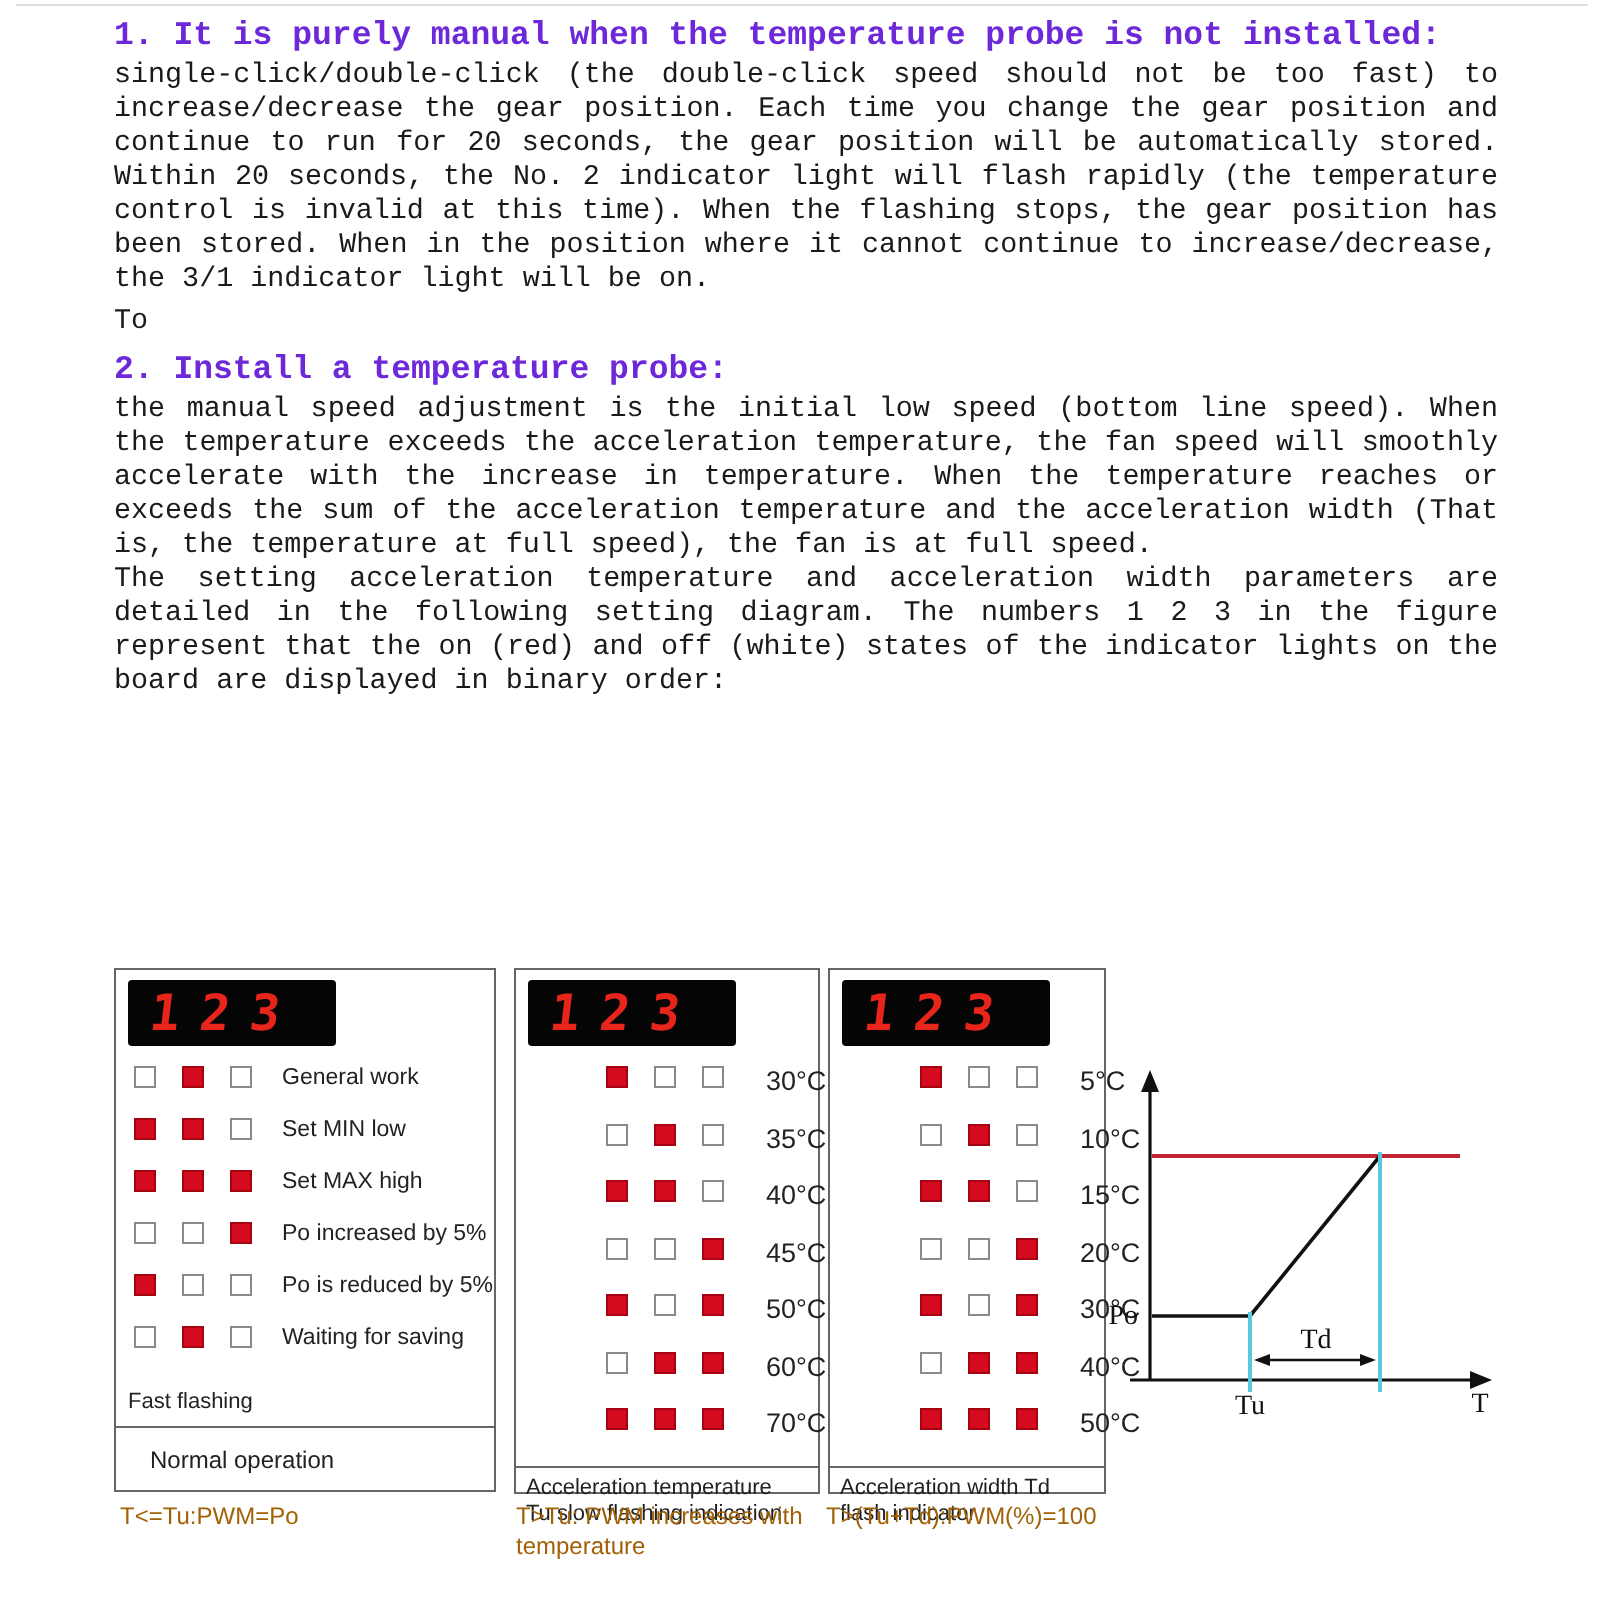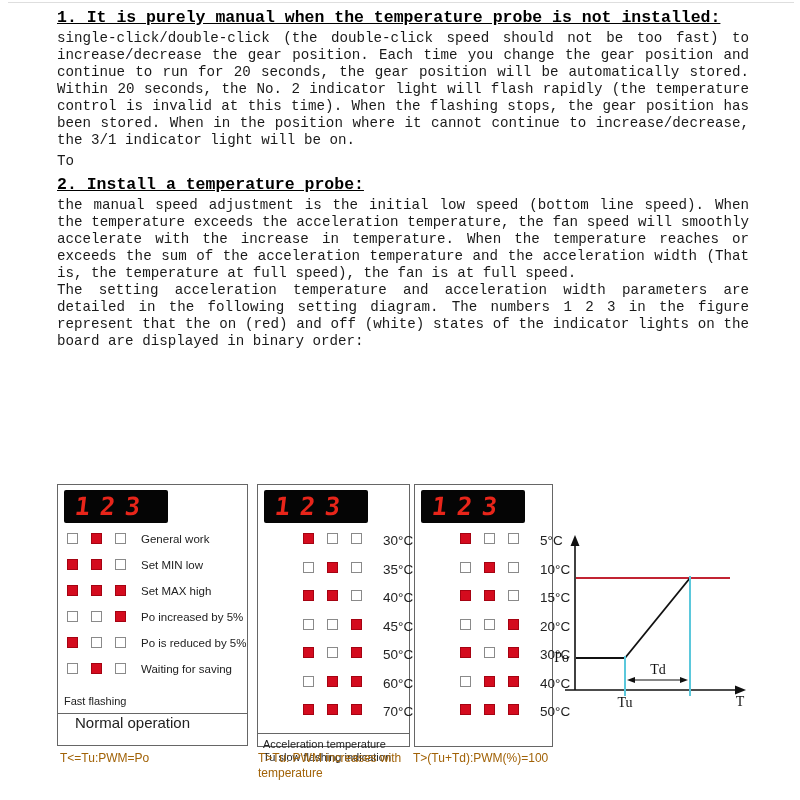--- a/index.html
+++ b/index.html
@@ -3,21 +3,21 @@
 <meta charset="utf-8">
 <style>
   html,body { margin:0; padding:0; background:#ffffff; }
   .page { position:relative; width:800px; height:800px; background:#fff; overflow:hidden;
           font-family:"Liberation Sans", sans-serif; color:#111; }
   .top-rule { position:absolute; left:8px; top:2px; width:786px; height:1px; background:#dedede; }
 
   
   .doc-text { position:absolute; left:57px; top:6px; width:692px;
               font-family:"Liberation Mono", monospace; }
-  .doc-heading { font-size:16.5px; font-weight:bold; margin:2px 0 3px 0; color:#000000;text-decoration:underline; }
+  .doc-heading { font-size:16.5px; font-weight:bold; margin:2px 0 3px 0; color:#6d28d9; }
   .doc-para { font-size:14.2px; line-height:17px; margin:0; text-align:justify; color:#1a1a1a; }
   .doc-line { font-size:14.2px; line-height:24.2px; margin:0; color:#1a1a1a; }
 
   
   .panels { position:absolute; left:57px; top:484px; }
   .panel { position:absolute; top:0; border:1px solid #666; background:#fff;
            display:flex; flex-direction:column; box-sizing:border-box; }
   .panel-1 { left:0;   width:191px; height:262px; }
   .panel-2 { left:200px; width:153px; height:263px; }
   .panel-3 { left:357px; width:139px; height:263px; }
@@ -34,22 +34,22 @@
   .panel-2 .ind-row, .panel-3 .ind-row { margin-bottom:13.5px;padding-left:36px; }
   .sq { width:11px; height:11px; margin-right:13px; box-sizing:border-box; flex:0 0 auto; }
   .sq.off { background:#ffffff; border:1px solid #8a8a8a; }
   .sq.on  { background:#d40b1e; border:1px solid #a50312; }
   .row-label { font-size:11.5px; color:#222; margin-left:2px; white-space:nowrap; }
   .panel-2 .row-label, .panel-3 .row-label { font-size:13.5px; margin-left:8px; }
 
   .note { position:absolute; left:6px; bottom:6px; font-size:11px; color:#222; }
 
   .panel-footer { border-top:1px solid #666; box-sizing:border-box; }
-  .footer-lg { height:32px; display:flex; flex-direction:column; 
-               padding-left:17px; font-size:15px; color:#222; }
+  .footer-lg { height:32px; display:flex; flex-direction:column; justify-content:center;
+               padding-left:17px; font-size:12px; color:#222; }
   .footer-sm { min-height:36px; padding:4px 5px 3px 5px; font-size:11px; line-height:13.5px; color:#222; }
 
   
   .caption { position:absolute; top:751px; font-size:12px; line-height:14.5px; color:#a16207;
              font-family:"Liberation Sans", sans-serif; }
   .caption-1 { left:60px; }
   .caption-2 { left:258px; width:150px; }
   .caption-3 { left:413px; width:160px; }
 
   
@@ -222,20 +222,24 @@
               <span class="row-label">40°C</span>
             </div>
             <div class="ind-row">
               <span class="sq on"></span>
               <span class="sq on"></span>
               <span class="sq on"></span>
               <span class="row-label">50°C</span>
             </div>
           </div>
       </div>
+      <div class="panel-footer footer-sm">
+          <div>Acceleration width Td</div>
+          <div>flash indicator</div>
+        </div>
     </div>
   </div>
 
   <div class="caption caption-1">
       <div>T&lt;=Tu:PWM=Po</div>
     </div>
   <div class="caption caption-2">
       <div>T&gt;Tu: PWM increases with</div>
       <div>temperature</div>
     </div>

